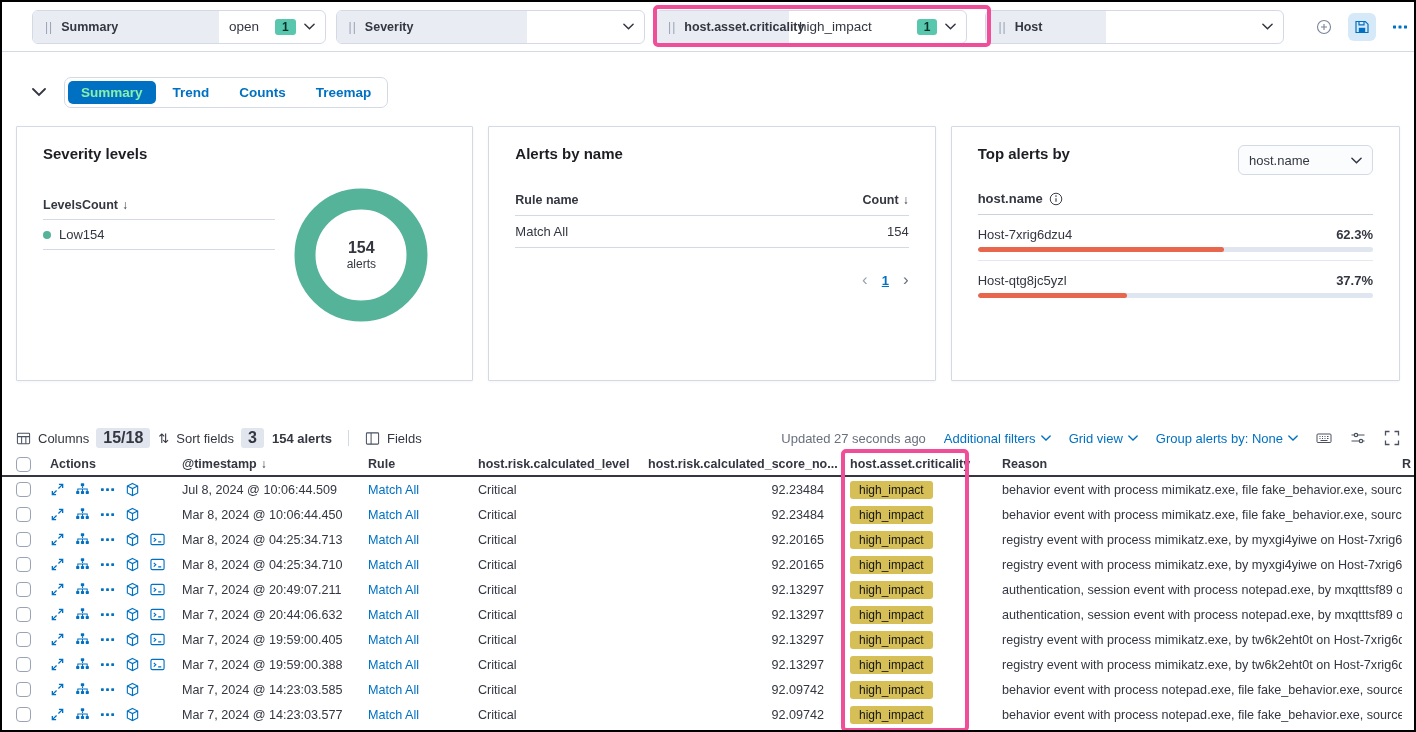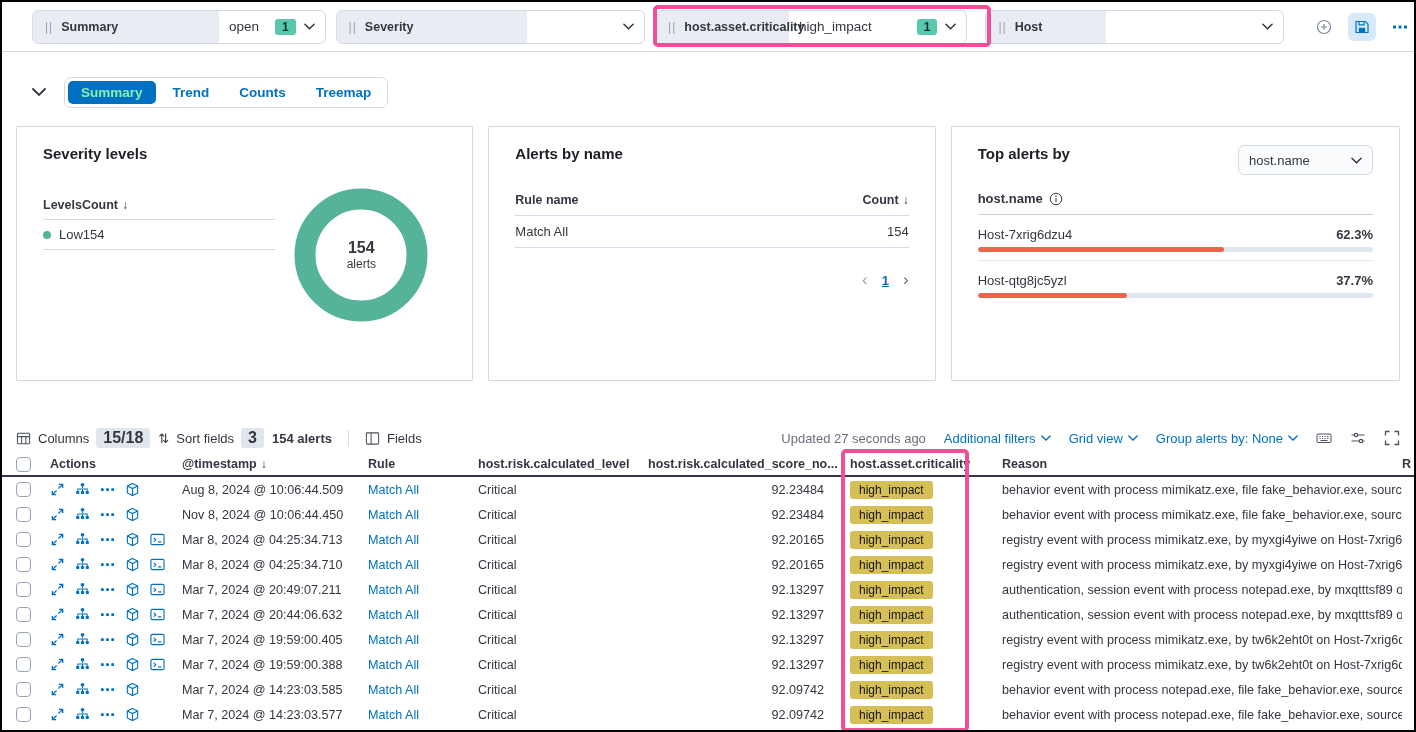--- a/index.html
+++ b/index.html
@@ -418,21 +418,21 @@
         </span>
         <span class="aicon">
           <svg viewBox="0 0 16 16" fill="none" stroke="currentColor" stroke-width="1.2">
                     <path d="M8 1.5l5.5 2.8v7.4L8 14.5l-5.5-2.8V4.3z"></path>
                     <path d="M2.5 4.3L8 7l5.5-2.7M8 7v7.5"></path>
                   </svg>
         </span>
 
       </span>
     </div>
-    <div class="cell">Aug 8, 2024 @ 10:06:44.509</div>
+    <div class="cell">Jul 8, 2024 @ 10:06:44.509</div>
     <div class="cell"><a class="link">Match All</a></div>
     <div class="cell">Critical</div>
     <div class="cell c-score">92.23484</div>
     <div class="cell c-crit"><span class="crit-badge">high_impact</span></div>
     <div class="cell c-reason">behavior event with process mimikatz.exe, file fake_behavior.exe, source 1...</div>
     <div class="cell"></div>
   </div>
 
   <div class="grid-row grid-cols">
     <div class="cell c-check"><span class="checkbox"></span></div>
@@ -461,21 +461,21 @@
         </span>
         <span class="aicon">
           <svg viewBox="0 0 16 16" fill="none" stroke="currentColor" stroke-width="1.2">
                     <path d="M8 1.5l5.5 2.8v7.4L8 14.5l-5.5-2.8V4.3z"></path>
                     <path d="M2.5 4.3L8 7l5.5-2.7M8 7v7.5"></path>
                   </svg>
         </span>
 
       </span>
     </div>
-    <div class="cell">Nov 8, 2024 @ 10:06:44.450</div>
+    <div class="cell">Mar 8, 2024 @ 10:06:44.450</div>
     <div class="cell"><a class="link">Match All</a></div>
     <div class="cell">Critical</div>
     <div class="cell c-score">92.23484</div>
     <div class="cell c-crit"><span class="crit-badge">high_impact</span></div>
     <div class="cell c-reason">behavior event with process mimikatz.exe, file fake_behavior.exe, source 1...</div>
     <div class="cell"></div>
   </div>
 
   <div class="grid-row grid-cols">
     <div class="cell c-check"><span class="checkbox"></span></div>

